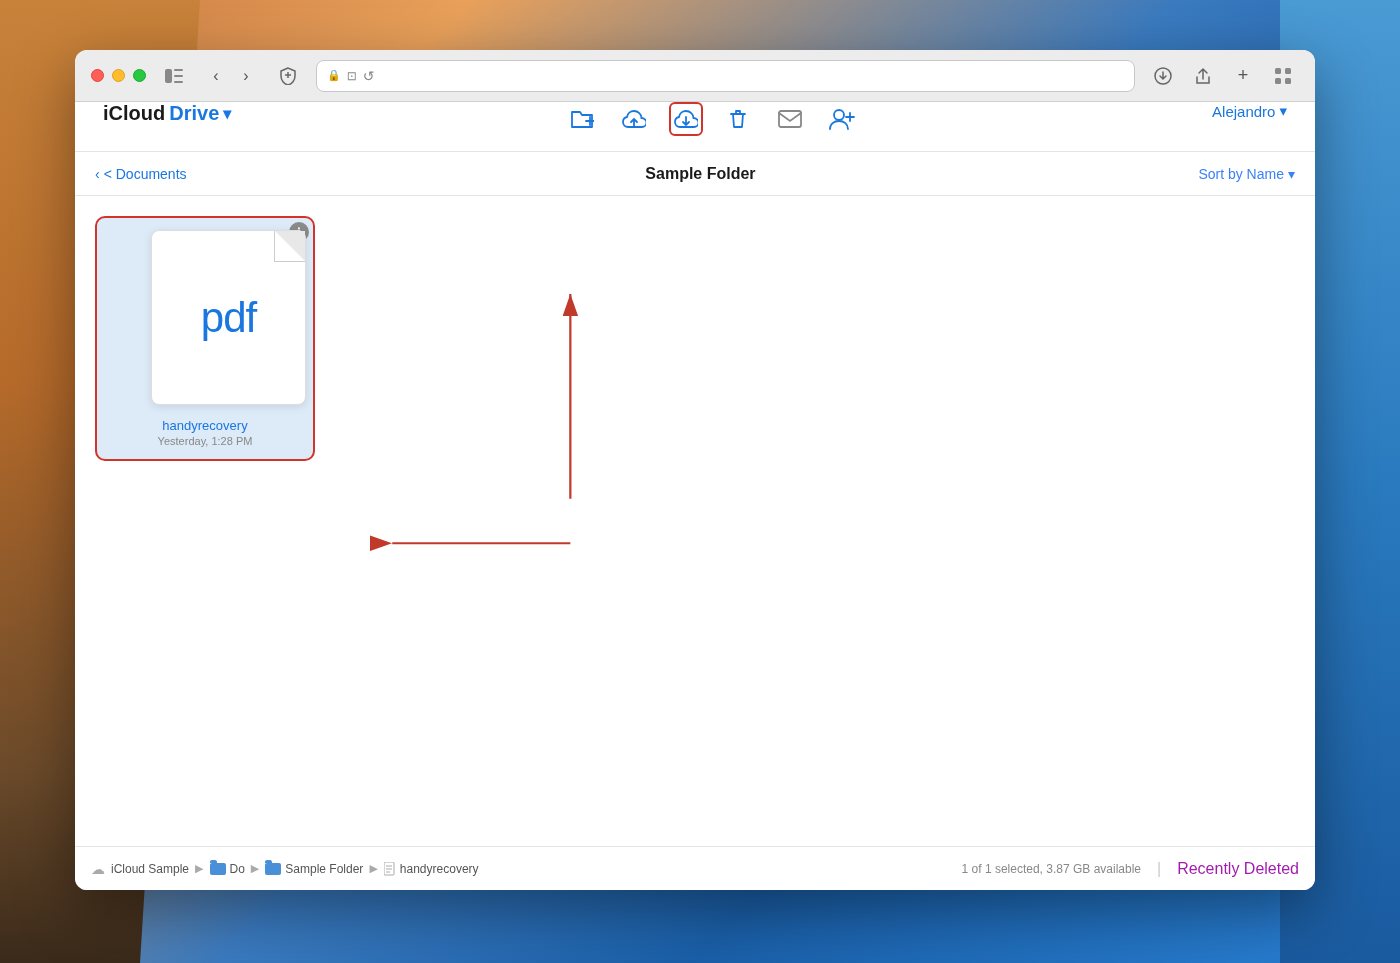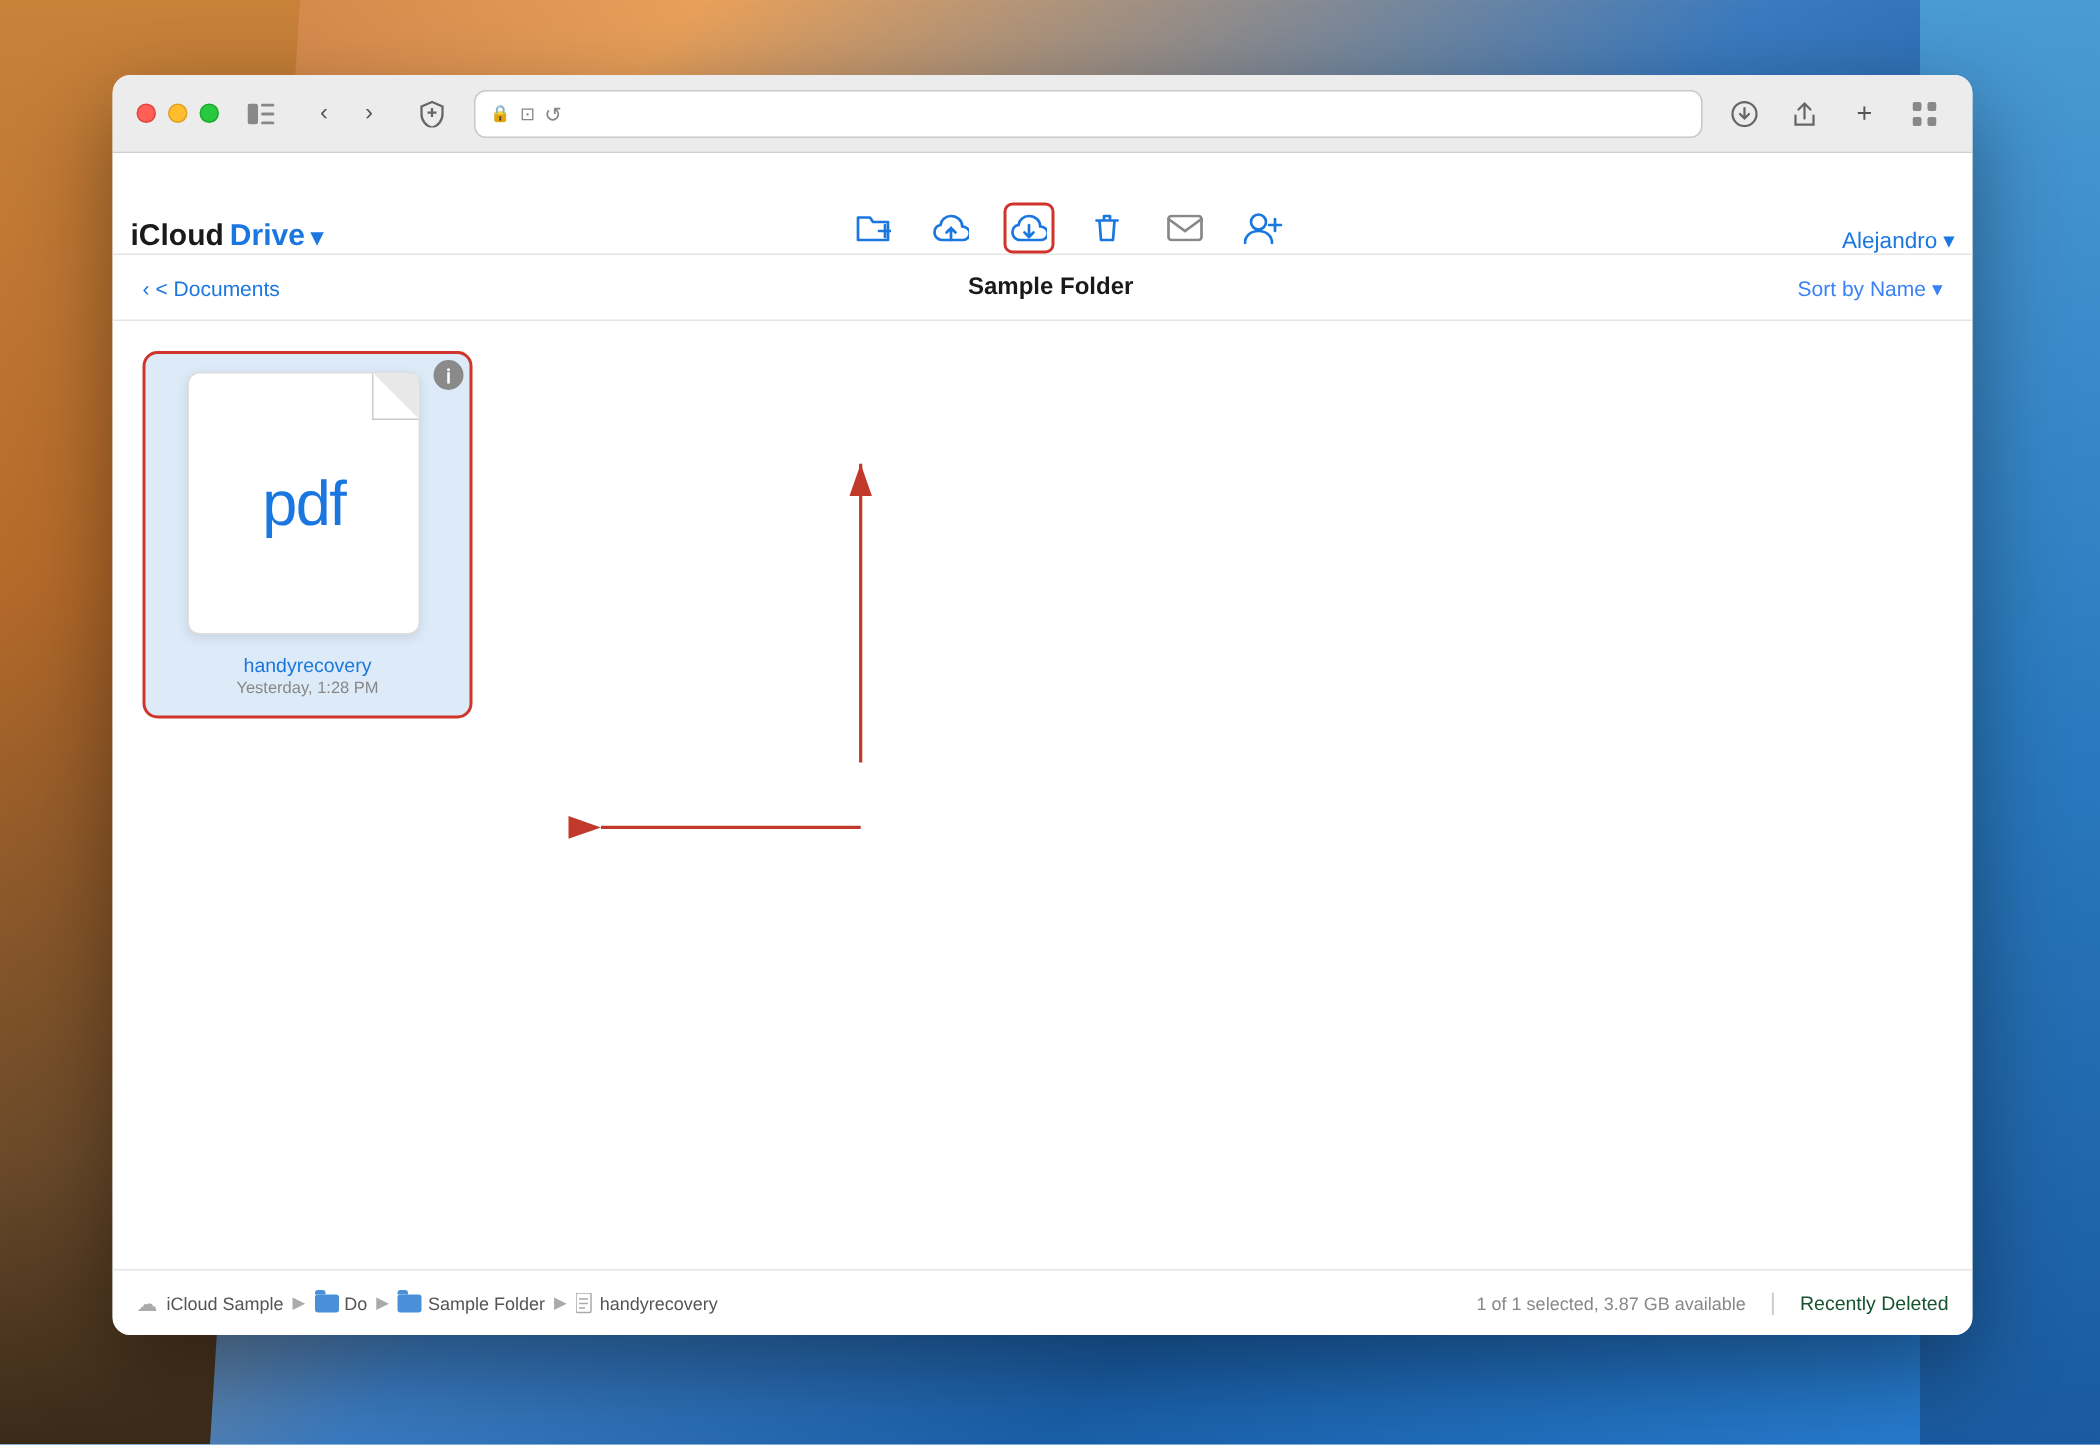--- a/index.html
+++ b/index.html
@@ -115,24 +115,24 @@
 
     .title-bar-right {
       display: flex;
       align-items: center;
       gap: 8px;
     }
 
     
     .app-toolbar {
       background: white;
-      height: 68px;
-      display: flex;
-      align-items: flex-end;
-      padding: 0 12px;
+      height: 50px;
+      display: flex;
+      align-items: flex-start;
+      padding: 0 28px;
       border-bottom: 1px solid #e5e5e5;
       flex-shrink: 0;
     }
     .app-title {
       font-size: 20px;
       font-weight: 700;
       color: #1a1a1a;
       display: flex;
       align-items: center;
       gap: 4px;
@@ -250,20 +250,21 @@
       width: 155px;
       height: 175px;
       background: white;
       border-radius: 8px;
       border: 1px solid #ddd;
       display: flex;
       align-items: center;
       justify-content: center;
       position: relative;
       box-shadow: 0 2px 8px rgba(0,0,0,0.1);
+      margin-left: 26px;
     }
     .pdf-file-icon::before {
       content: '';
       position: absolute;
       top: 0; right: 0;
       width: 30px; height: 30px;
       background: #e8e8e8;
       clip-path: polygon(0 0, 100% 100%, 100% 0);
     }
     .pdf-file-icon::after {
@@ -357,22 +358,22 @@
       border-radius: 2px 2px 0 0;
     }
 
     .status-info {
       font-size: 12px;
       color: #888;
       margin-right: 16px;
       margin-left: 12px;
     }
     .recently-deleted {
-      color: #14532d;
-      font-size: 13px;
+      color: #a21caf;
+      font-size: 16px;
       cursor: pointer;
       font-weight: 400;
     }
 
     
     .svg-overlay {
       position: absolute;
       top: 0; left: 0;
       width: 100%; height: 100%;
       pointer-events: none;

